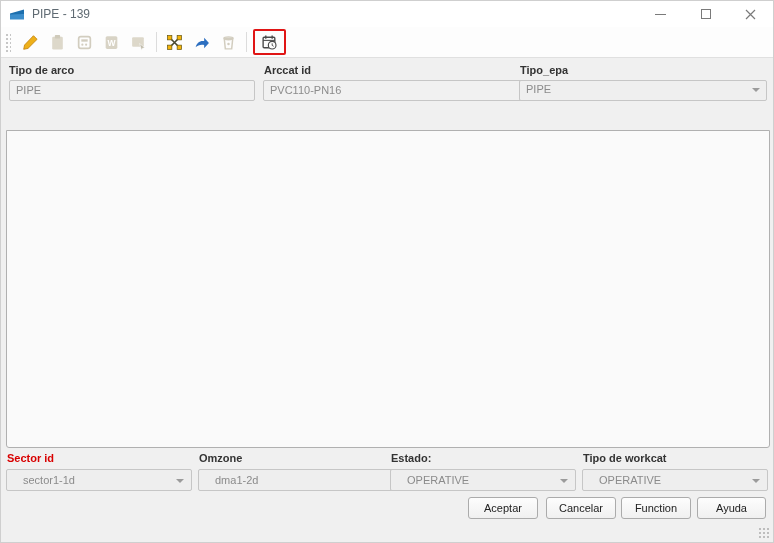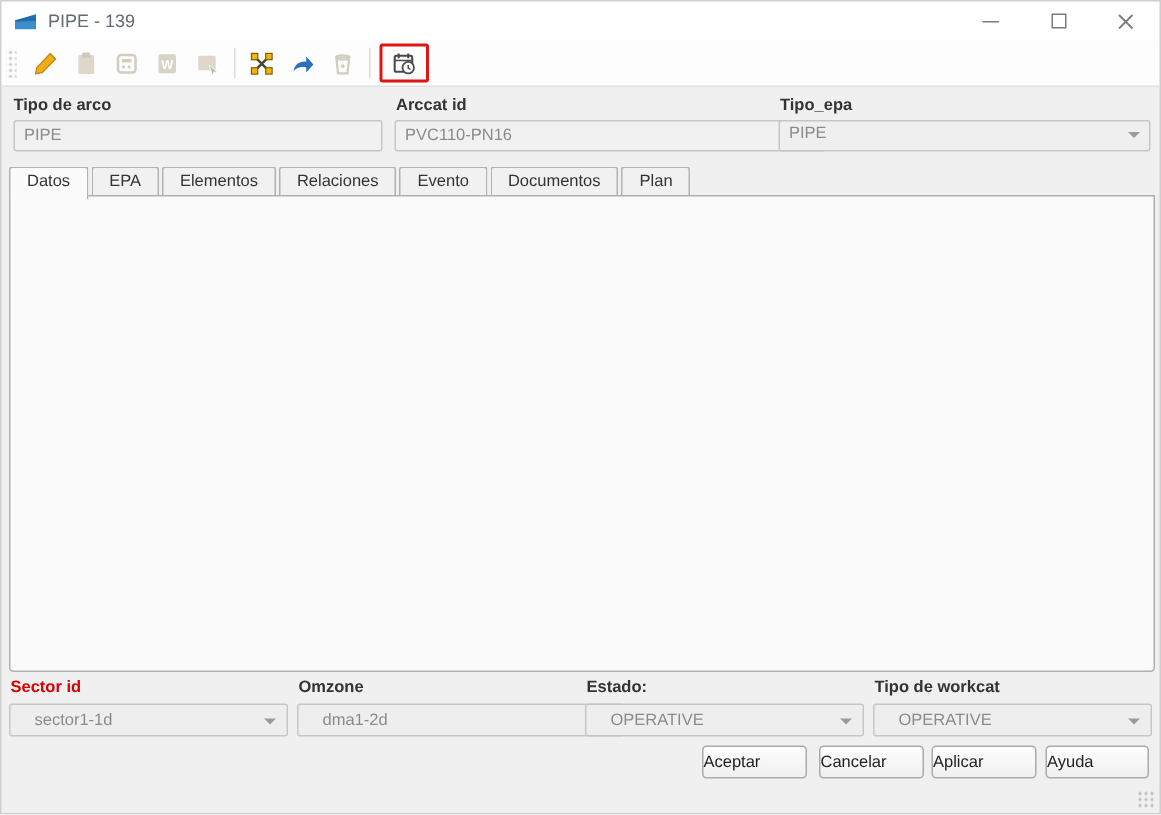--- a/index.html
+++ b/index.html
@@ -54,21 +54,21 @@
   .tri-up { width:0; height:0; border-left:4px solid transparent; border-right:4px solid transparent; border-bottom:4px solid #555; }
   .tri-down { width:0; height:0; border-left:4px solid transparent; border-right:4px solid transparent; border-top:4px solid #555; }
   .sb-thumb { position:absolute; left:0; top:15px; width:13px; height:128px; background:#fcfcfc; border:1px solid #b2b2b2; }
 
   
   .ftlabel { position:absolute; top:451px; font-weight:bold; color:#333; }
   .ftlabel.req { color:#d80000; }
   .ftsel { position:absolute; top:468px; height:22px; background:#eee; border:1px solid #c6c6c6; border-radius:2px; color:#8b8b8b; line-height:20px; padding:0 16px; }
   .ftsel::after { content:""; position:absolute; right:7px; top:9px; border-left:4px solid transparent; border-right:4px solid transparent; border-top:4px solid #9b9b9b; }
 
-  .dlg-btn { position:absolute; top:496px; width:70px; height:22px; background:linear-gradient(#fdfdfd,#f0f0f0); border:1px solid #ababab; border-radius:3px; color:#222; line-height:20px; }
+  .dlg-btn { position:absolute; top:496px; width:70px; height:22px; background:linear-gradient(#fdfdfd,#f0f0f0); border:1px solid #ababab; border-radius:3px; color:#222; text-align:center; line-height:20px; }
 
   .resize-grip { position:absolute; right:3px; bottom:3px; width:12px; height:12px;
                  background-image:radial-gradient(#bdbdbd 1px, transparent 1.1px); background-size:4px 4px; }
 </style>
 </head>
 <body>
 
 <div id="win">
 
   <div class="titlebar">
@@ -167,29 +167,20 @@
   </div>
 
   <span class="toplabel" style="left:8px">Tipo de arco</span>
   <span class="toplabel" style="left:263px">Arccat id</span>
   <span class="toplabel" style="left:519px">Tipo_epa</span>
 
   <div class="topfld" style="left:8px;   width:246px;">PIPE</div>
   <div class="topfld" style="left:262px; width:287px;">PVC110-PN16</div>
   <div class="topfld fld sel" style="left:518px; width:248px; top:79px; height:21px; position:absolute;">PIPE</div>
 
-  <div class="tabbar">
-    <div class="tab active">Datos</div>
-    <div class="tab">EPA</div>
-    <div class="tab">Elementos</div>
-    <div class="tab">Relaciones</div>
-    <div class="tab">Evento</div>
-    <div class="tab">Documentos</div>
-    <div class="tab">Plan</div>
-  </div>
 
   <div class="panel"></div>
 
   <svg class="sect-deco" style="top:129px;">
     <polyline points="13,6 718,6 745,25 762,25" fill="none" stroke="#9c9c9c" stroke-width="1.2"></polyline>
   </svg>
   <span class="sect-label" style="left:16px; top:138px;">Datos principales</span>
 
   <div class="row" style="top:167px">
     <span class="lbl ll">Nodo_1</span>
@@ -281,17 +272,17 @@
   <span class="ftlabel" style="left:390px">Estado:</span>
   <span class="ftlabel" style="left:582px">Tipo de workcat</span>
 
   <div class="ftsel" style="left:5px;   width:186px;">sector1-1d</div>
   <div class="ftsel" style="left:197px; width:218px;">dma1-2d</div>
   <div class="ftsel" style="left:389px; width:186px;">OPERATIVE</div>
   <div class="ftsel" style="left:581px; width:186px;">OPERATIVE</div>
 
   <div class="dlg-btn" style="left:467px;">Aceptar</div>
   <div class="dlg-btn" style="left:545px;">Cancelar</div>
-  <div class="dlg-btn" style="left:620px;">Aplicar</div>
+  <div class="dlg-btn" style="left:620px;">Function</div>
   <div class="dlg-btn" style="left:696px; width:69px;">Ayuda</div>
 
   <div class="resize-grip"></div>
 </div>
 
 </body></html>

